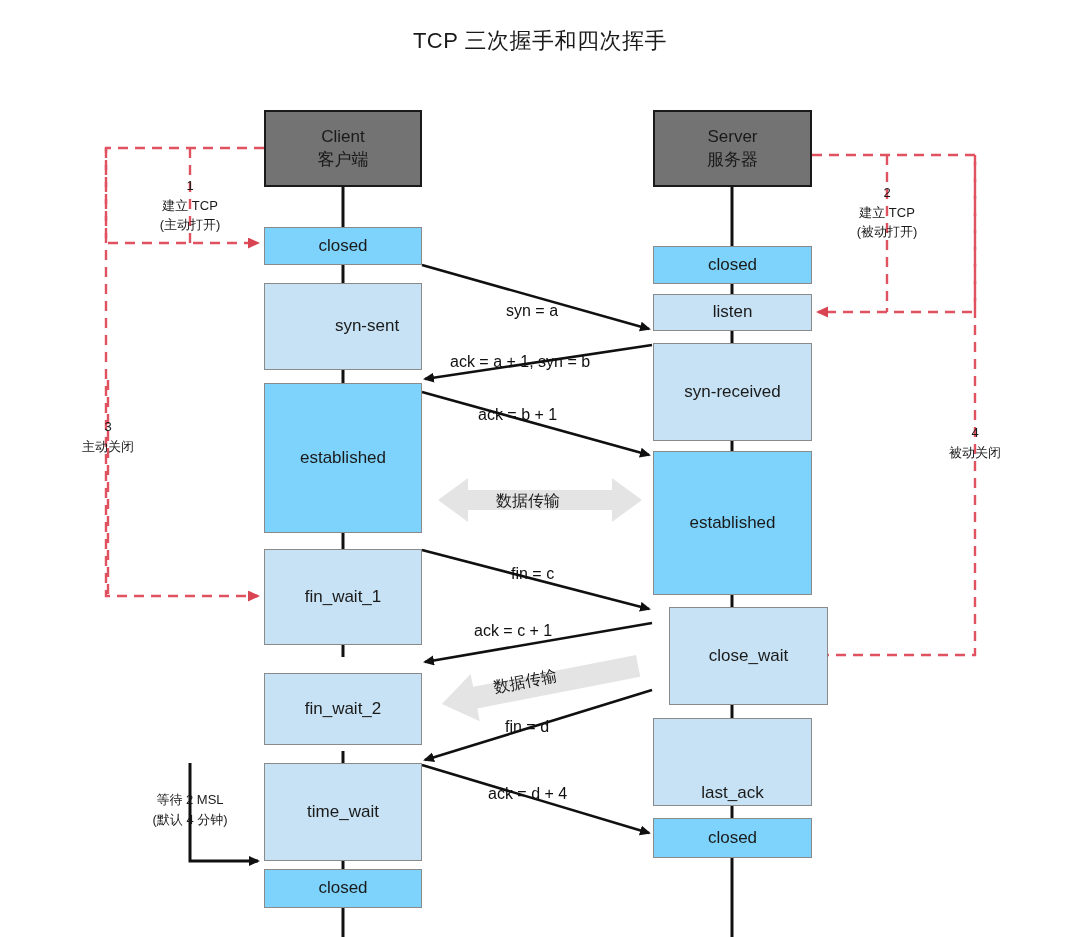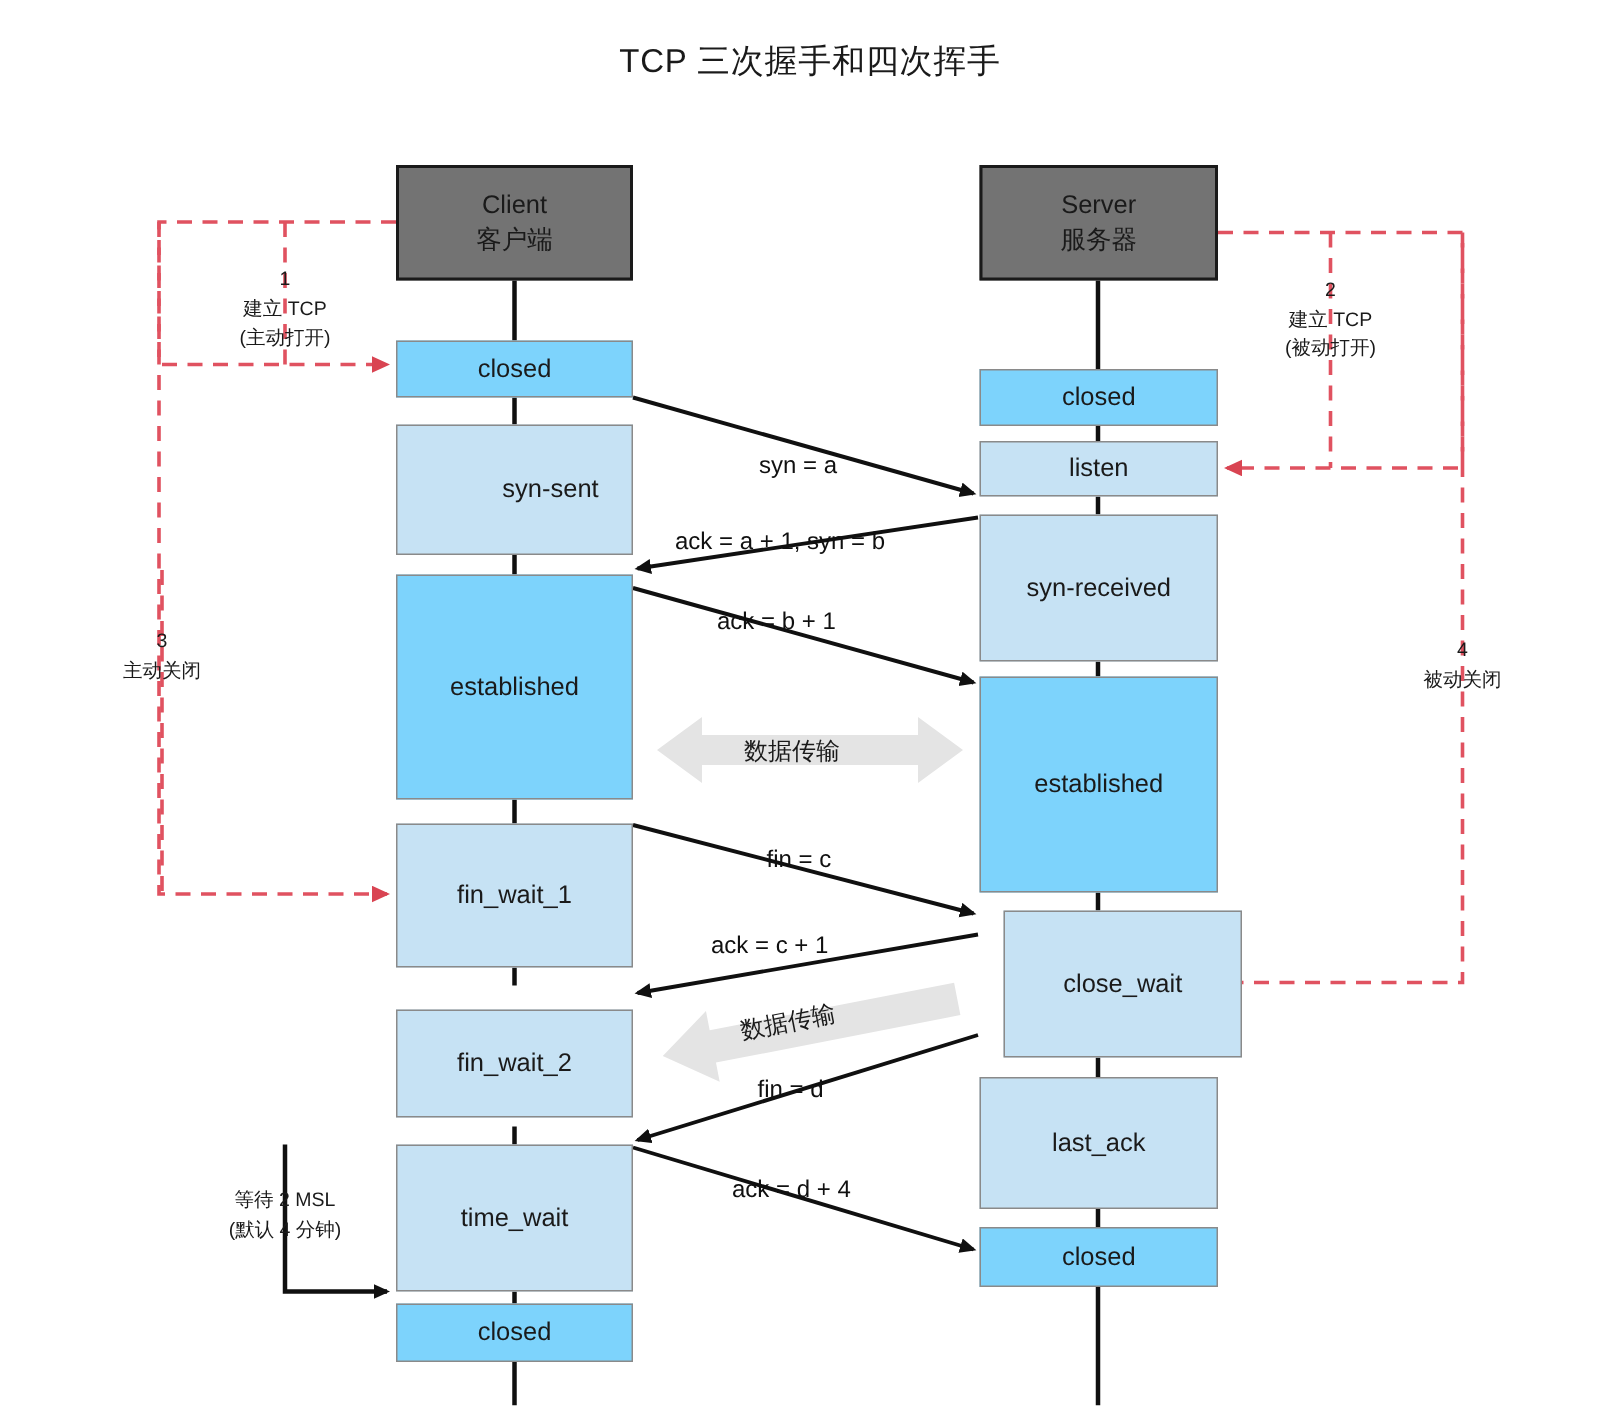--- a/index.html
+++ b/index.html
@@ -187,21 +187,21 @@
 </div>
 <div class="node blue" style="left:653px; top:343px; width:159px; height:98px;text-align:center;">
   <span>syn-received</span>
 </div>
 <div class="node red" style="left:653px; top:451px; width:159px; height:144px;">
   <span>established</span>
 </div>
 <div class="node blue" style="left:653px; top:607px; width:159px; height:98px;margin-left:16px;">
   <span>close_wait</span>
 </div>
-<div class="node blue" style="left:653px; top:718px; width:159px; height:88px;">
+<div class="node blue" style="left:653px; top:718px; width:159px; height:88px;justify-content:flex-end;">
   <span>last_ack</span>
 </div>
 <div class="node red" style="left:653px; top:818px; width:159px; height:40px;">
   <span>closed</span>
 </div>
 
 <div class="edge-label" style="left:506px; top:286px;margin-top:16px;">syn = a</div>
 <div class="edge-label" style="left:450px; top:353px;">ack = a + 1, syn = b</div>
 <div class="edge-label" style="left:478px; top:406px;">ack = b + 1</div>
 <div class="edge-label" style="left:511px; top:565px;">fin = c</div>

